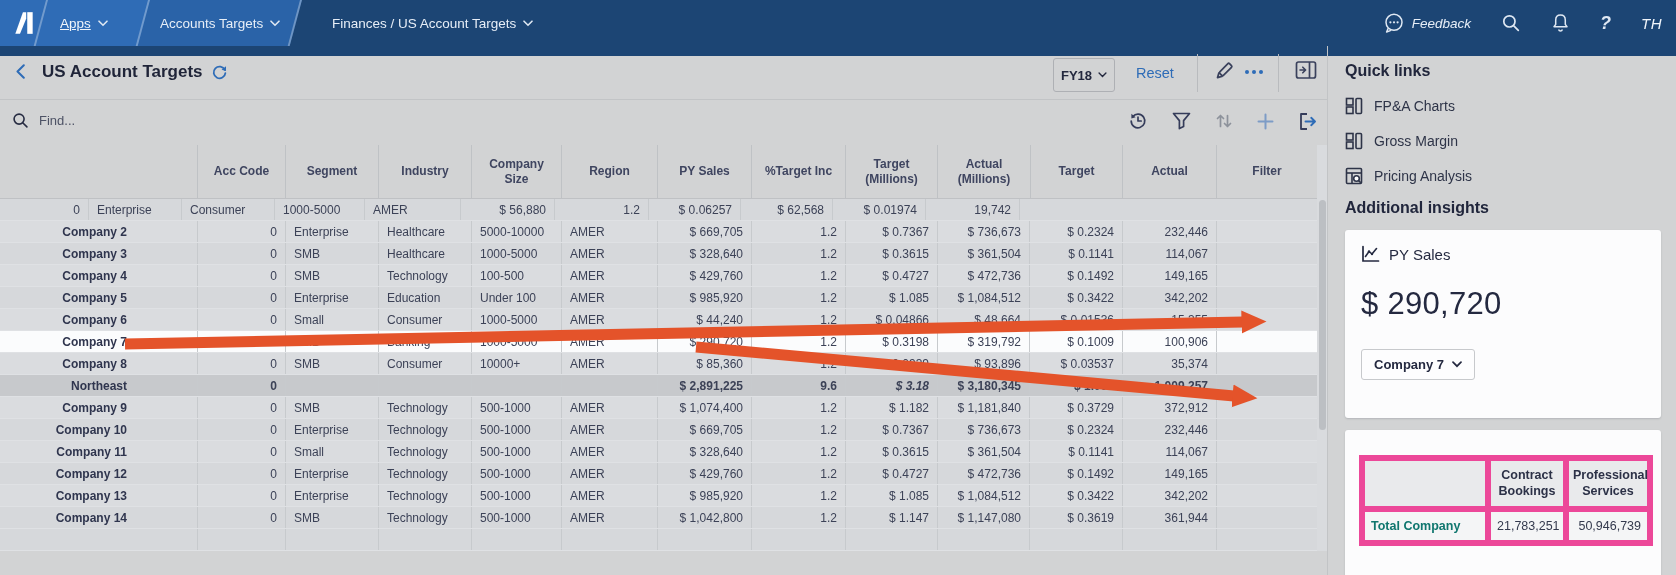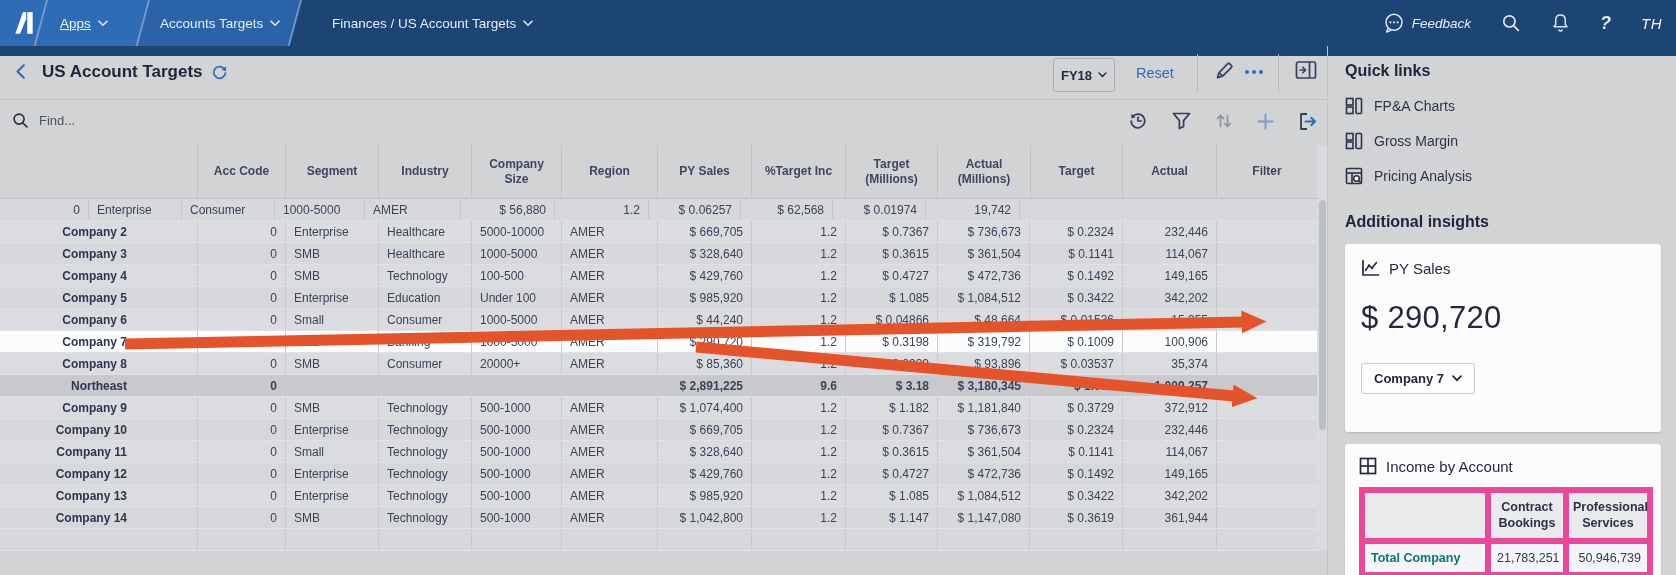--- a/index.html
+++ b/index.html
@@ -50,21 +50,21 @@
   .td.num { justify-content:flex-end; padding-right:8px; }
   .td.txt { justify-content:flex-start; padding-left:8px; }
   .scroll-track { position:absolute; left:1317px; top:145px; width:10px; height:406px; background:#d9dbde; }
   .scroll-thumb { position:absolute; left:1.5px; top:55px; width:7px; height:230px; background:#bcbfc3; border-radius:4px; }
 
   
   .side-divider { position:absolute; left:1327px; top:46px; width:1px; height:529px; background:#c2c4c6; }
   .sidebar { position:absolute; left:1328px; top:46px; width:348px; height:529px; padding:16px 0 0 17px; }
   .side-h { font-size:16px; font-weight:700; color:#21263c; }
   .qlink { display:flex; align-items:center; gap:11px; margin-top:17px; font-size:14px; color:#2e3448; cursor:pointer; }
-  .insights-h { margin-top:28px; }
+  .insights-h { margin-top:14px; }
   .card { background:#fcfcfd; border-radius:3px; box-shadow:0 1px 2px rgba(40,44,60,.18); width:316px; }
   .card1 { margin-top:13px; height:188px; padding:15px 16px; }
   .card-title { display:flex; align-items:center; gap:9px; font-size:15px; font-weight:500; color:#242940; }
   .kpi-value { margin-top:23px; font-size:31px; font-weight:500; color:#242940; letter-spacing:.3px; }
   .selector { margin-top:27px; display:inline-flex; align-items:center; gap:8px; border:1px solid #c7c9cc; border-radius:3px; background:#fdfdfe; padding:7px 12px; font-size:13px; font-weight:700; color:#242940; cursor:pointer; }
   .card2 { margin-top:12px; height:170px; padding:13px 14px; }
   .inc-table { margin-top:12px; border-collapse:collapse; width:288px; table-layout:fixed; }
   .inc-table th, .inc-table td { border:6px solid #ec4899; }
   .inc-table th { background:#e9eaec; font-size:12.5px; font-weight:700; color:#2c3147; text-align:center; padding:6px 4px; line-height:1.3; height:50px; }
   .inc-table td { background:#f4f5f6; font-size:12.5px; padding:7px 6px; }
@@ -348,40 +348,40 @@
         <div class="td num" style="width: 92px;">$ 319,792</div>
         <div class="td num" style="width: 93px;">$ 0.1009</div>
         <div class="td num" style="width: 94px;">100,906</div>
         <div class="td txt" style="width: 101px;"></div>
       </div>
       <div class="row alt">
         <div class="td lbl" style="width: 197px;">Company 8</div>
         <div class="td num" style="width: 88px;">0</div>
         <div class="td txt" style="width: 93px;">SMB</div>
         <div class="td txt" style="width: 93px;">Consumer</div>
-        <div class="td txt" style="width: 90px;">20000+</div>
+        <div class="td txt" style="width: 90px;">10000+</div>
         <div class="td txt" style="width: 96px;">AMER</div>
         <div class="td num" style="width: 94px;">$ 85,360</div>
         <div class="td num" style="width: 94px;">1.2</div>
         <div class="td num" style="width: 92px;">$ 0.0939</div>
         <div class="td num" style="width: 92px;">$ 93,896</div>
         <div class="td num" style="width: 93px;">$ 0.03537</div>
         <div class="td num" style="width: 94px;">35,374</div>
         <div class="td txt" style="width: 101px;"></div>
       </div>
       <div class="row subtotal">
         <div class="td lbl" style="width: 197px;">Northeast</div>
         <div class="td num" style="width: 88px;">0</div>
         <div class="td txt" style="width: 93px;"></div>
         <div class="td txt" style="width: 93px;"></div>
         <div class="td txt" style="width: 90px;"></div>
         <div class="td txt" style="width: 96px;"></div>
         <div class="td num" style="width: 94px;">$ 2,891,225</div>
         <div class="td num" style="width: 94px;">9.6</div>
-        <div class="td num" style="width: 92px;">$ 3.18</div>
+        <div class="td num" style="width: 92px; font-style: italic;">$ 3.18</div>
         <div class="td num" style="width: 92px;">$ 3,180,345</div>
         <div class="td num" style="width: 93px;">$ 1.009</div>
         <div class="td num" style="width: 94px;">1,009,257</div>
         <div class="td txt" style="width: 101px;"></div>
       </div>
       <div class="row alt">
         <div class="td lbl" style="width: 197px;">Company 9</div>
         <div class="td num" style="width: 88px;">0</div>
         <div class="td txt" style="width: 93px;">SMB</div>
         <div class="td txt" style="width: 93px;">Technology</div>
@@ -538,28 +538,20 @@
     <div class="kpi-value">$ 290,720</div>
     <div class="selector">
       <span>Company 7</span>
       <svg class="s" width="10" height="7" viewBox="0 0 10 7">
           <path d="M1 1.2 L5 5.2 L9 1.2" fill="none" stroke="#242940" stroke-width="1.7" stroke-linecap="round"></path>
         </svg>
     </div>
   </div>
 
   <div class="card card2">
-    <div class="card-title">
-      <svg class="s" width="18" height="18" viewBox="0 0 18 18">
-        <rect x="1.5" y="1.5" width="15" height="15" fill="none" stroke="#242940" stroke-width="1.7"></rect>
-        <line x1="9" y1="1.5" x2="9" y2="16.5" stroke="#242940" stroke-width="1.7"></line>
-        <line x1="1.5" y1="9" x2="16.5" y2="9" stroke="#242940" stroke-width="1.7"></line>
-      </svg>
-      <span>Income by Account</span>
-    </div>
     <table class="inc-table">
       <colgroup>
           <col style="width:126px">
           <col style="width:78px">
           <col style="width:84px">
         </colgroup>
       <tbody>
           <tr>
         <th></th>
         <th>Contract Bookings</th>

